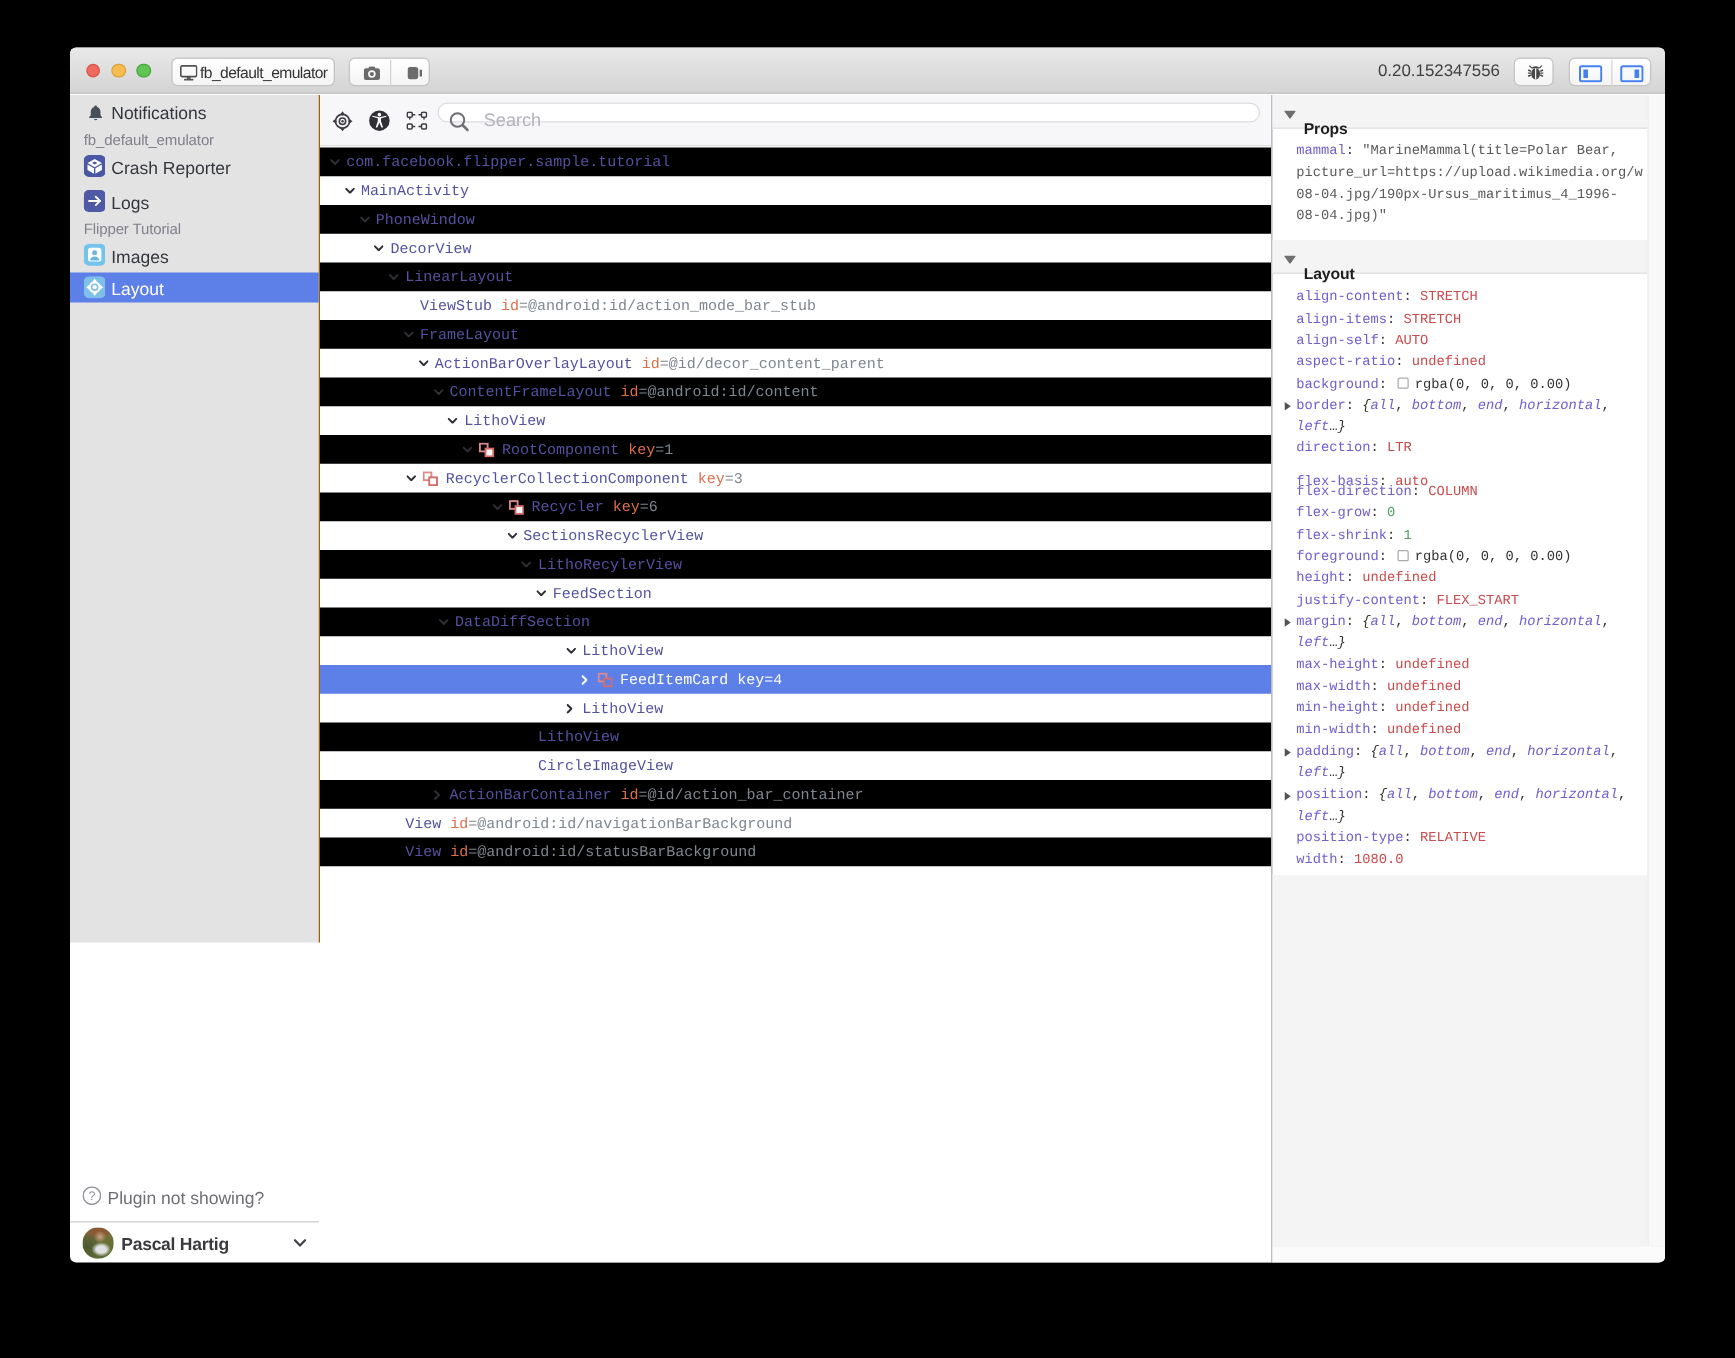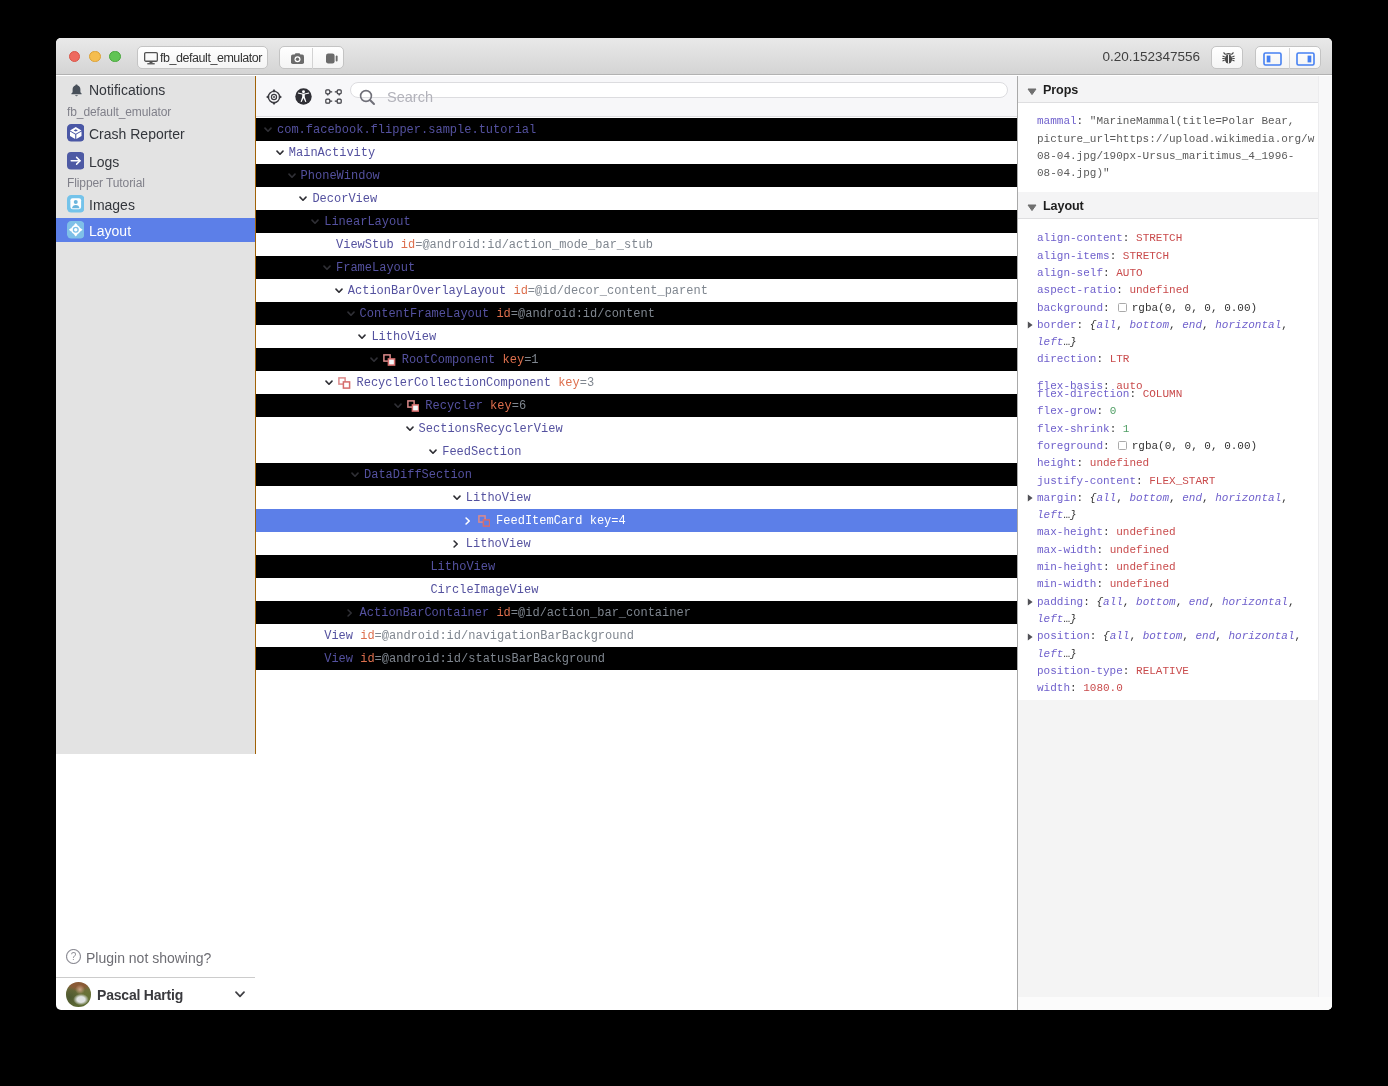--- a/index.html
+++ b/index.html
@@ -35,21 +35,21 @@
 .tr.alt { background:#000000; }
 .tr.sel { background:#5c7fe8; }
 .nm { color:#54519f; }
 .sel .nm, .sel .kv, .sel .gv { color:#fff; }
 .kv { color:#dd6f4d; }
 .gv { color:#7f868f; }
 .chev { flex:0 0 auto; }
 .lic { flex:0 0 auto; margin-right:6px; }
 #right { position:absolute; left:961px; top:0; width:315px; height:934px; background:#fff; border-left:1px solid #a9a9a9; }
 .phead { position:absolute; left:0; width:300px; height:26.5px; background:#f4f4f5; border-bottom:1px solid #dedee0; font-size:12.6px; font-weight:bold; color:#1e1e1e; letter-spacing:-0.1px; }
-.phead .t { position:absolute; left:25px; top:7px; }
+.phead .t { position:absolute; left:25px; top:20px; }
 .phead svg { position:absolute; left:9px; top:11.5px; }
 .mono { font-family:"Liberation Mono",monospace; font-size:11px; }
 .pline { position:absolute; left:19px; height:17.3px; line-height:17.3px; white-space:pre; }
 .pn { color:#6f60cc; }
 .pv { color:#c94b4c; }
 .pg { color:#4f9e64; }
 .pi { color:#6f60cc; font-style:italic; }
 .pd { color:#333; }
 .pstr { color:#5a5a5a; }
 #rfill { position:absolute; left:0; top:624px; width:300px; height:296.5px; background:#f4f4f4; }
@@ -262,20 +262,23 @@
             </svg><span class="nm">RecyclerCollectionComponent</span><span class="nm"> </span><span class="kv">key</span><span class="gv">=3</span></div>
           <div class="tr alt" style="padding-left:137.8px"><svg class="chev" width="8" height="5.5" viewBox="0 0 8 5.5" style="margin-right:5px">
               <path d="M1 1.1 L4 4.2 L7 1.1" fill="none" stroke="#2f2f35" stroke-width="1.6" stroke-linecap="round" stroke-linejoin="round"></path>
             </svg><svg class="lic" width="12.5" height="12" viewBox="0 0 12.5 12">
               <rect x="0.9" y="0.9" width="6.2" height="6.2" fill="none" stroke="#dc8a8a" stroke-width="1.5"></rect>
               <rect x="5.4" y="4.9" width="6.2" height="6.2" fill="#f5f6f8" stroke="#d56c6c" stroke-width="1.5"></rect>
             </svg><span class="nm">Recycler</span><span class="nm"> </span><span class="kv">key</span><span class="gv">=6</span></div>
           <div class="tr" style="padding-left:149.60000000000002px"><svg class="chev" width="8" height="5.5" viewBox="0 0 8 5.5" style="margin-right:5px">
               <path d="M1 1.1 L4 4.2 L7 1.1" fill="none" stroke="#2f2f35" stroke-width="1.6" stroke-linecap="round" stroke-linejoin="round"></path>
             </svg><span class="nm">SectionsRecyclerView</span></div>
+          <div class="tr alt" style="padding-left:161.4px"><svg class="chev" width="8" height="5.5" viewBox="0 0 8 5.5" style="margin-right:5px">
+              <path d="M1 1.1 L4 4.2 L7 1.1" fill="none" stroke="#2f2f35" stroke-width="1.6" stroke-linecap="round" stroke-linejoin="round"></path>
+            </svg><span class="nm">LithoRecylerView</span></div>
           <div class="tr" style="padding-left:173.20000000000002px"><svg class="chev" width="8" height="5.5" viewBox="0 0 8 5.5" style="margin-right:5px">
               <path d="M1 1.1 L4 4.2 L7 1.1" fill="none" stroke="#2f2f35" stroke-width="1.6" stroke-linecap="round" stroke-linejoin="round"></path>
             </svg><span class="nm">FeedSection</span></div>
           <div class="tr alt" style="padding-left:95px"><svg class="chev" width="8" height="5.5" viewBox="0 0 8 5.5" style="margin-right:5px">
               <path d="M1 1.1 L4 4.2 L7 1.1" fill="none" stroke="#2f2f35" stroke-width="1.6" stroke-linecap="round" stroke-linejoin="round"></path>
             </svg><span class="nm">DataDiffSection</span></div>
           <div class="tr" style="padding-left:196.8px"><svg class="chev" width="8" height="5.5" viewBox="0 0 8 5.5" style="margin-right:5px">
               <path d="M1 1.1 L4 4.2 L7 1.1" fill="none" stroke="#2f2f35" stroke-width="1.6" stroke-linecap="round" stroke-linejoin="round"></path>
             </svg><span class="nm">LithoView</span></div>
           <div class="tr alt sel" style="padding-left:208.60000000000002px"><svg class="chev" width="5.5" height="8" viewBox="0 0 5.5 8" style="margin-right:7.5px">

